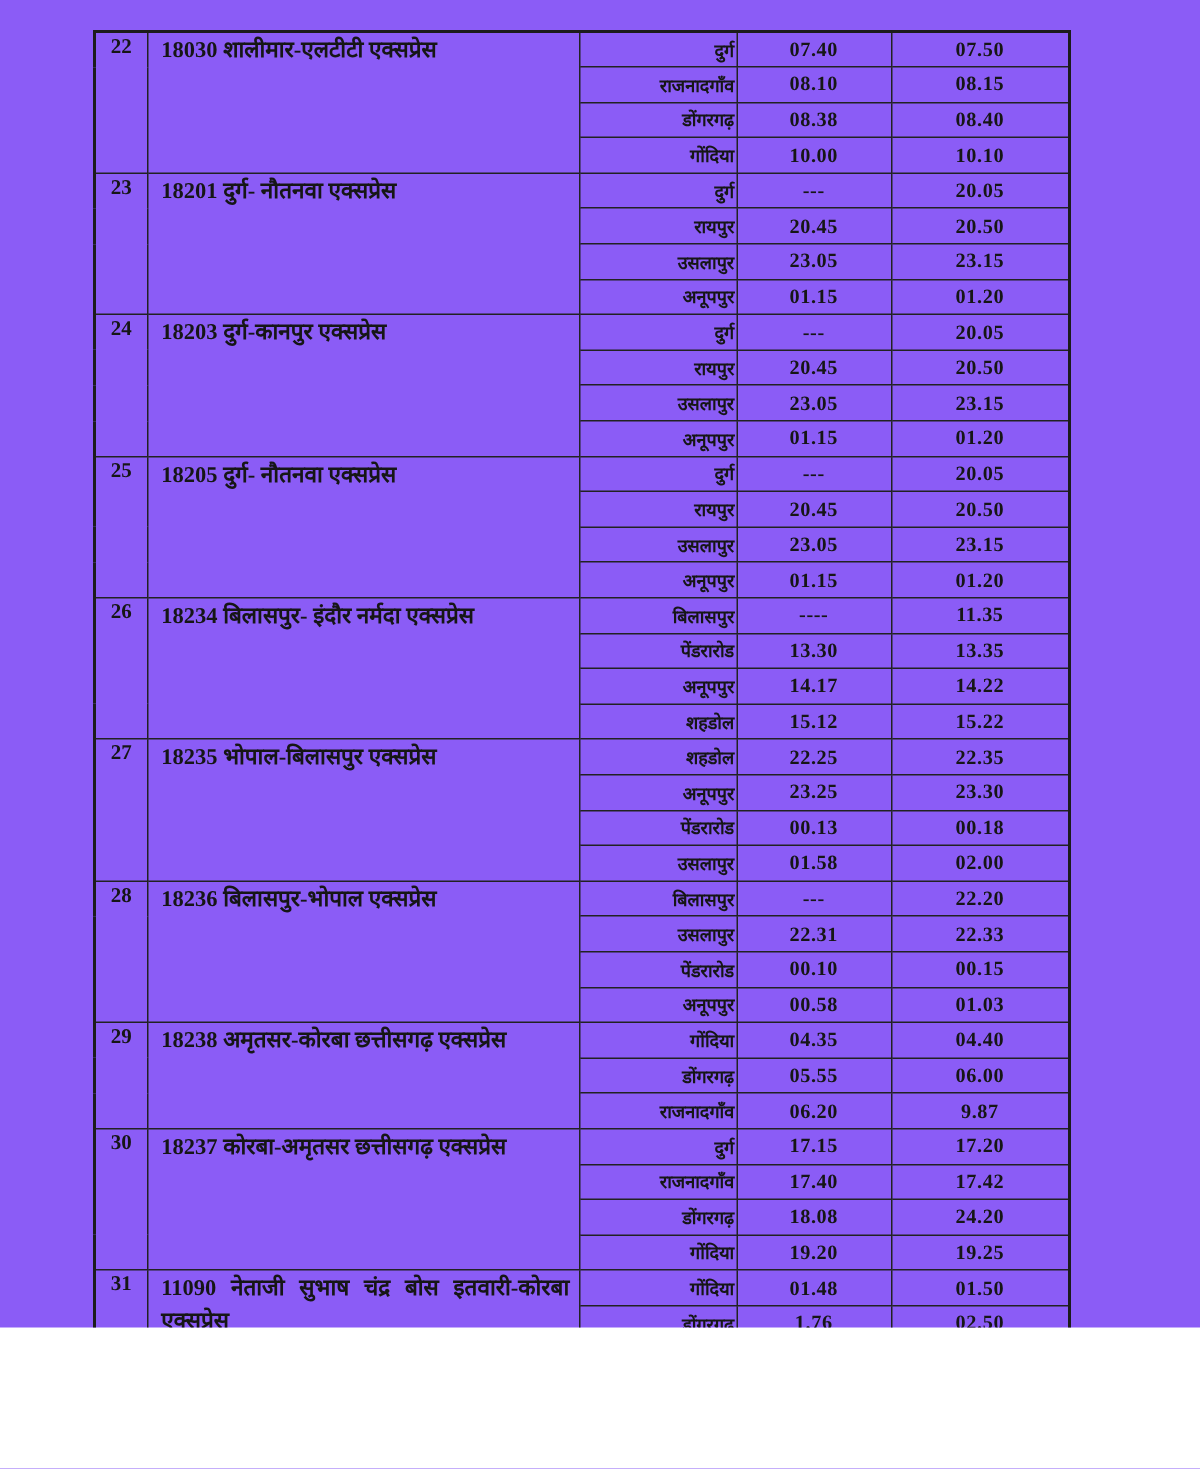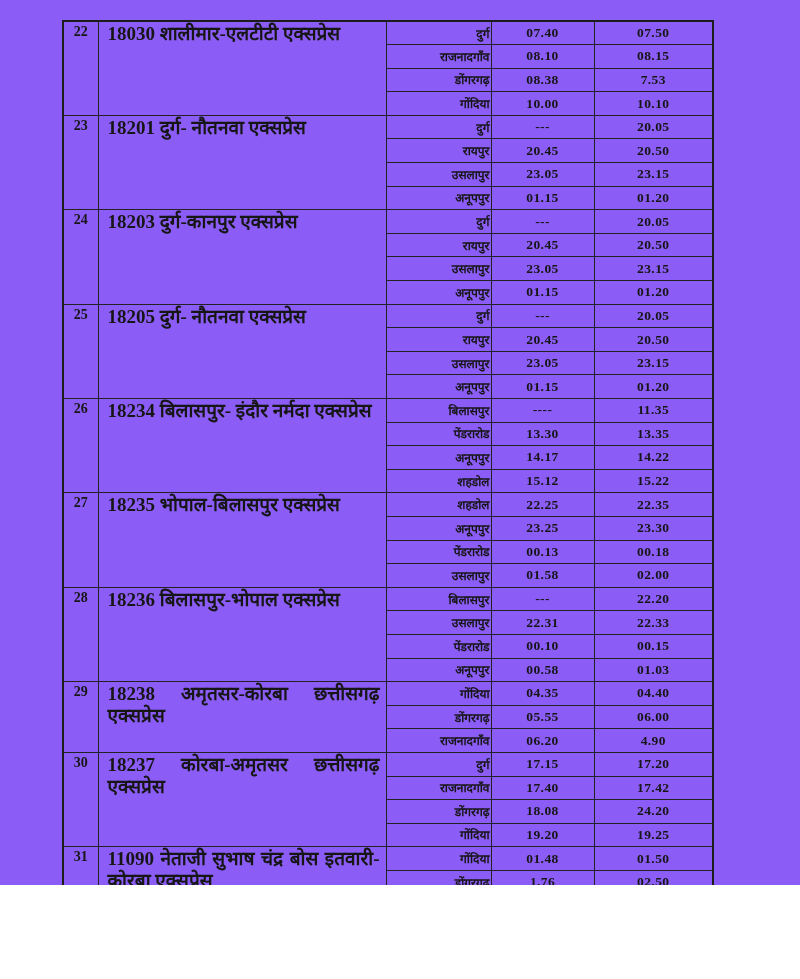--- a/index.html
+++ b/index.html
@@ -31,21 +31,21 @@
   td.sr {
     text-align: center;
     vertical-align: top;
     font-weight: bold;
     font-size: 14px;
     padding-top: 2px;
   }
   td.name {
     vertical-align: top;
     font-weight: bold;
-    font-size: 19px;
+    font-size: 15px;
     line-height: 22px;
     padding: 1px 6px 0 9px;
     text-align: justify;
     margin-top: 24px;
   }
   td.station {
     text-align: right;
     vertical-align: middle;
     font-weight: bold;
     font-size: 12px;
@@ -87,21 +87,21 @@
           <td class="time">07.50</td>
         </tr>
         <tr class="stop-row">
           <td class="station">राजनादगाँव</td>
           <td class="time">08.10</td>
           <td class="time">08.15</td>
         </tr>
         <tr class="stop-row">
           <td class="station">डोंगरगढ़</td>
           <td class="time">08.38</td>
-          <td class="time">7.53</td>
+          <td class="time">08.40</td>
         </tr>
         <tr class="stop-row">
           <td class="station">गोंदिया</td>
           <td class="time">10.00</td>
           <td class="time">10.10</td>
         </tr>
         <tr class="stop-row">
           <td class="sr" rowspan="4">23</td>
           <td class="name" rowspan="4">18201 दुर्ग- नौतनवा एक्सप्रेस</td>
           <td class="station">दुर्ग</td>
@@ -241,21 +241,21 @@
           <td class="time">04.40</td>
         </tr>
         <tr class="stop-row">
           <td class="station">डोंगरगढ़</td>
           <td class="time">05.55</td>
           <td class="time">06.00</td>
         </tr>
         <tr class="stop-row">
           <td class="station">राजनादगाँव</td>
           <td class="time">06.20</td>
-          <td class="time">4.90</td>
+          <td class="time">9.87</td>
         </tr>
         <tr class="stop-row">
           <td class="sr" rowspan="4">30</td>
           <td class="name" rowspan="4">18237 कोरबा-अमृतसर छत्तीसगढ़ एक्सप्रेस</td>
           <td class="station">दुर्ग</td>
           <td class="time">17.15</td>
           <td class="time">17.20</td>
         </tr>
         <tr class="stop-row">
           <td class="station">राजनादगाँव</td>

